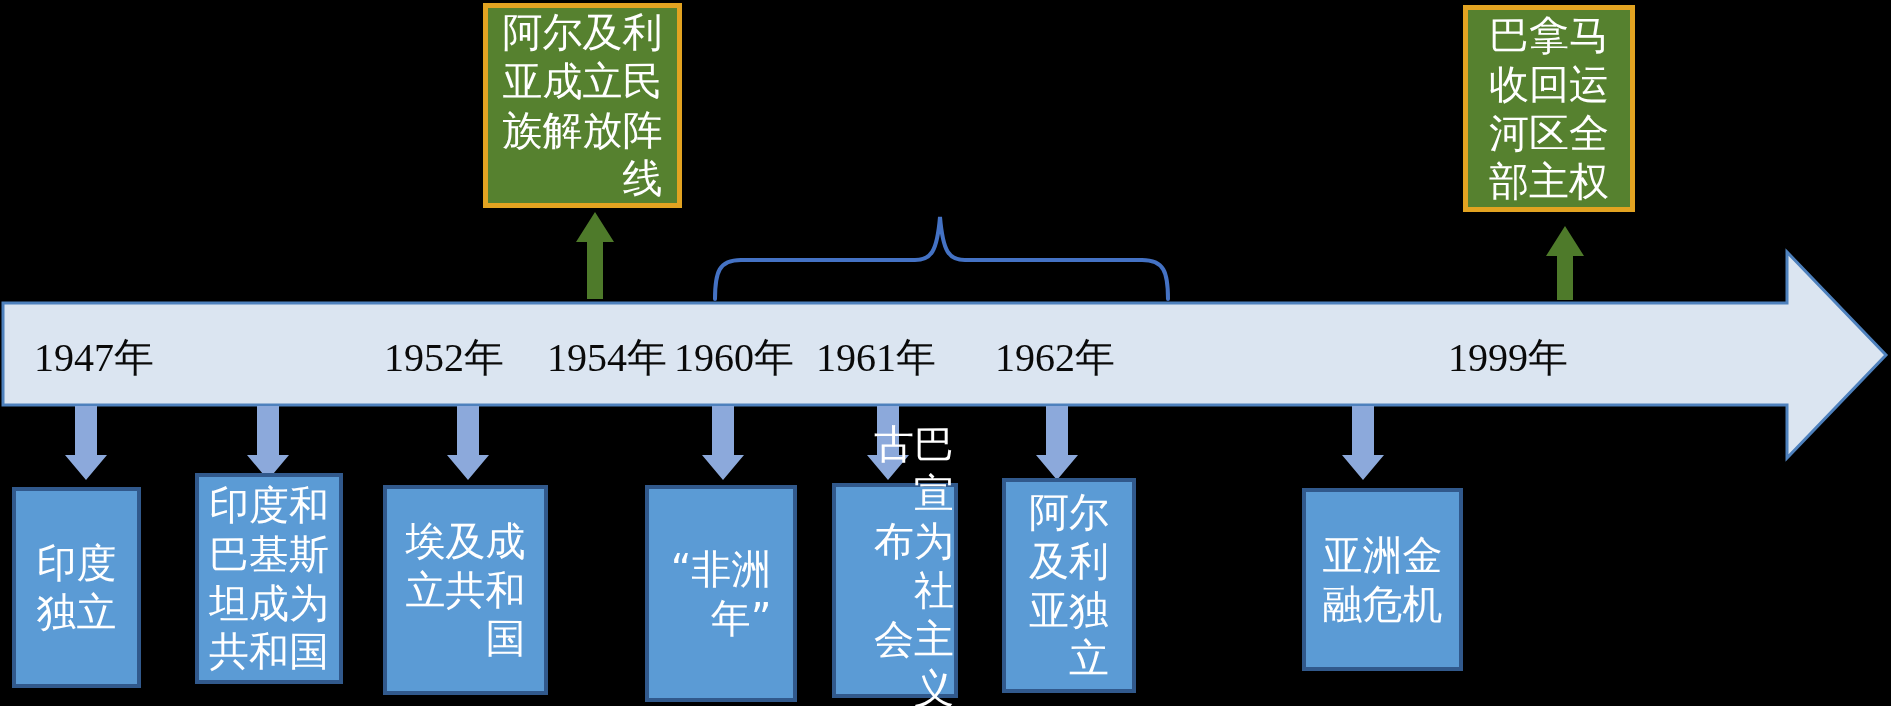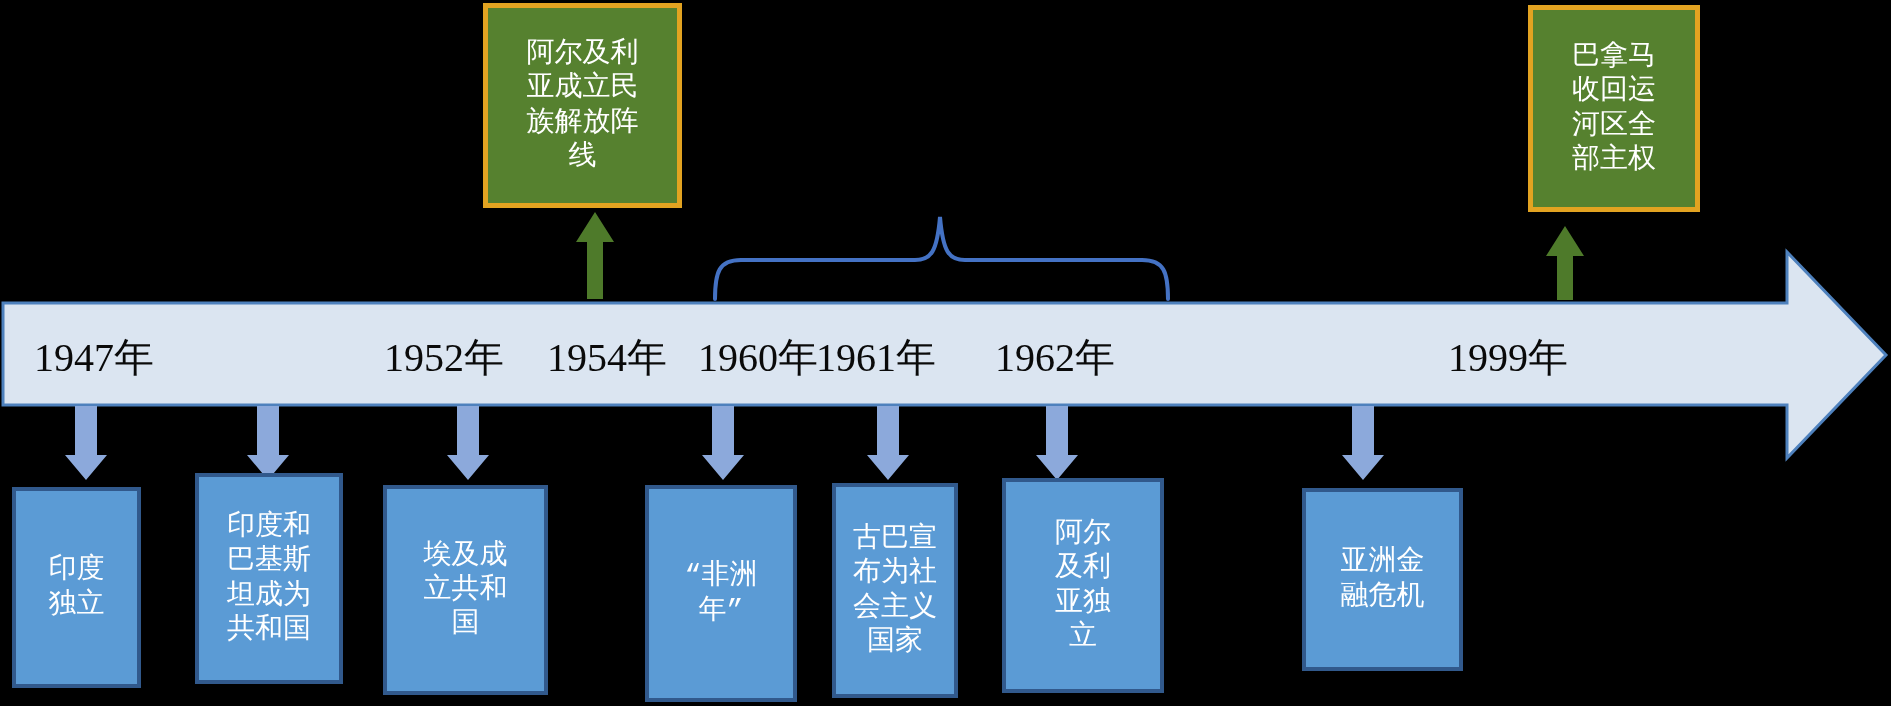--- a/index.html
+++ b/index.html
@@ -17,26 +17,25 @@
     transform:translate(-50%,-50%);
     font-family:"Liberation Serif","DejaVu Serif",serif;
     font-size:40px;
     color:#0a0a0a;
     white-space:nowrap;
   }
   .ebox{
     position:absolute;
     box-sizing:border-box;
     display:flex;align-items:center;justify-content:center;
-    text-align:center;
+    text-align:right;
     color:#ffffff;
-    font-size:28px;
+    font-size:40px;
     line-height:1.22;
     white-space:pre-line;
-    font-family:Liberation Mono, monospace;
   }
   .gbox{
     background:#56812F;
     border:5px solid #E2A321;
   }
   .bbox{
     background:#5B9BD5;
     border:4px solid #31598C;
   }
 </style>
@@ -59,49 +58,49 @@
     <polygon fill="#8CA9DB" points="457,406 479,406 479,455 489,455 468,480 447,455 457,455"></polygon>
     <polygon fill="#8CA9DB" points="712,406 734,406 734,455 744,455 723,480 702,455 712,455"></polygon>
     <polygon fill="#8CA9DB" points="877,406 899,406 899,455 909,455 888,480 867,455 877,455"></polygon>
     <polygon fill="#8CA9DB" points="1046,406 1068,406 1068,455 1078,455 1057,480 1036,455 1046,455"></polygon>
     <polygon fill="#8CA9DB" points="1352,406 1374,406 1374,455 1384,455 1363,480 1342,455 1352,455"></polygon>
   </svg>
 
   <span class="year" style="left:94px">1947年</span>
   <span class="year" style="left:444px">1952年</span>
   <span class="year" style="left:607px">1954年</span>
-  <span class="year" style="left:758px">1960年</span>
+  <span class="year" style="left:734px">1960年</span>
   <span class="year" style="left:876px">1961年</span>
   <span class="year" style="left:1055px">1962年</span>
   <span class="year" style="left:1508px">1999年</span>
 
   <div class="ebox gbox" style="left:483px;top:3px;width:199px;height:205px">阿尔及利
 亚成立民
 族解放阵
 线</div>
-  <div class="ebox gbox" style="left:1528px;top:5px;width:172px;height:207px">巴拿马
+  <div class="ebox gbox" style="left:1463px;top:5px;width:172px;height:207px">巴拿马
 收回运
 河区全
 部主权</div>
 
   <div class="ebox bbox" style="left:12px;top:487px;width:129px;height:201px">印度
 独立</div>
   <div class="ebox bbox" style="left:195px;top:473px;width:148px;height:211px">印度和
 巴基斯
 坦成为
 共和国</div>
   <div class="ebox bbox" style="left:383px;top:485px;width:165px;height:210px">埃及成
 立共和
 国</div>
   <div class="ebox bbox" style="left:645px;top:485px;width:152px;height:217px">“非洲
 年”</div>
   <div class="ebox bbox" style="left:832px;top:483px;width:126px;height:215px">古巴宣
 布为社
 会主义
 国家</div>
-  <div class="ebox bbox" style="left:1002px;top:478px;width:162px;height:215px">阿尔
+  <div class="ebox bbox" style="left:1002px;top:478px;width:134px;height:215px">阿尔
 及利
 亚独
 立</div>
   <div class="ebox bbox" style="left:1302px;top:488px;width:161px;height:183px">亚洲金
 融危机</div>
 
 </div>
 
 </body></html>

